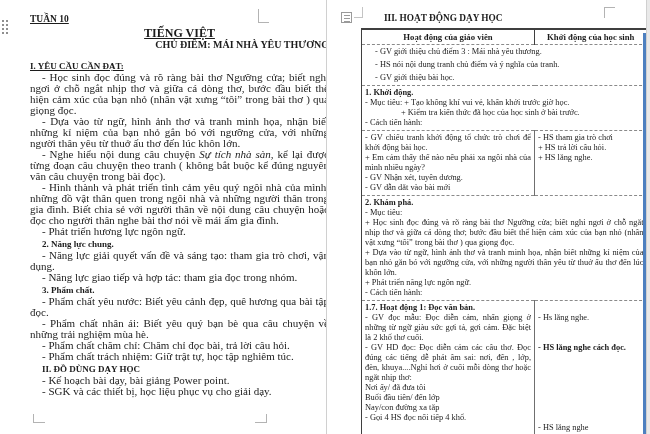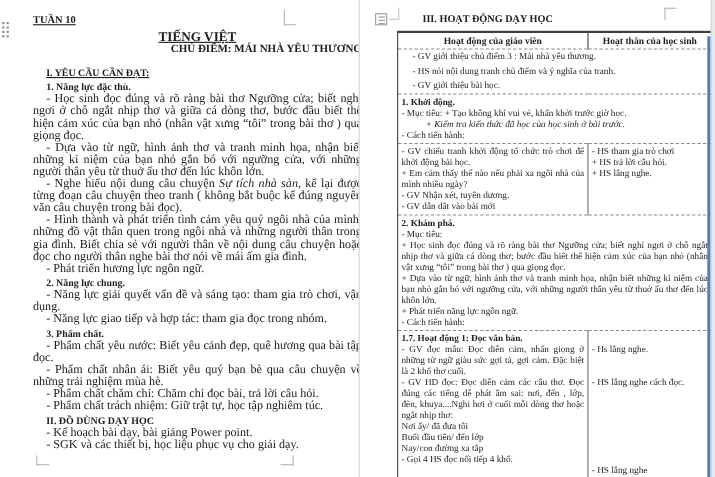--- a/index.html
+++ b/index.html
@@ -13,21 +13,21 @@
   .page{position:absolute;top:0;height:434px;background:#ffffff;overflow:hidden;}
   #pageL{left:0;width:343px;box-shadow:1px 0 0 #d0d0d0;}
   #pageR{left:327px;width:319px;box-shadow:-1px 0 0 #d0d0d0,1px 0 0 #d0d0d0;}
 
   
   .lflow{position:absolute;left:0;top:0;right:0;padding:14px 14px 0 30px;}
   .l-week{font-size:9.5px;font-weight:bold;text-decoration:underline;margin-bottom:3px;}
   .l-center-bu{text-align:center;font-weight:bold;text-decoration:underline;font-size:12px;line-height:12px;}
   .l-center-b{text-align:right;font-weight:bold;font-size:10px;line-height:12px;}
   .l-head{font-size:9px;line-height:11px;font-weight:bold;margin-left:12px;margin-top:2px;}
-  .l-head-u{font-size:9px;line-height:11px;font-weight:bold;text-decoration:underline;margin-left:12px;}
+  .l-head-u{font-size:9px;line-height:11px;font-weight:bold;text-decoration:underline;}
   .l-para{font-size:11px;line-height:11px;text-align:justify;text-indent:12px;}
 
   
   .r-head{margin:13px 0 5px 57px;font-size:9.3px;font-weight:bold;}
   table.acts{
     margin-left:34px;width:285px;border-collapse:collapse;table-layout:fixed;
     font-size:8.4px;line-height:10px;
     border-top:2px solid #3f3f3f;
     border-left:1px solid #3f3f3f;
   }
@@ -36,21 +36,21 @@
     border-bottom:1px dashed #8a8a8a;
     margin-top:40px;
   }
   table.acts th + th{border-left:1px solid #3f3f3f;}
   table.acts td{vertical-align:top;padding:2px 3px;border-bottom:1px dashed #8a8a8a;}
   td.colR{border-left:1px solid #6f6f6f;}
   .tl{white-space:normal;}
   .tl.bold{font-weight:bold;}
   .tl.indent{margin-left:10px;}
   .tl.gap{margin-bottom:3px;}
-  .tl.sub{margin-left:22px;font-style:italic;}
+  .tl.sub{margin-left:36px;}
   .tl.just{text-align:justify;}
   
   .blue-edge{position:absolute;top:33px;bottom:0;right:0;width:3px;background:#4d80c0;}
 
   
   .corner{position:absolute;}
   .corner.bl{border-left:1px solid #b3b3b3;border-bottom:1px solid #b3b3b3;}
   .corner.br{border-right:1px solid #b3b3b3;border-bottom:1px solid #b3b3b3;}
   .corner.tl{border-left:1px solid #b3b3b3;border-top:1px solid #b3b3b3;}
 
@@ -73,21 +73,20 @@
 </head>
 <body>
 
 <div class="page" id="pageL">
   <div class="lflow">
     <div class="l-week">TUẦN 10</div>
     <div class="l-center-bu">TIẾNG VIỆT</div>
     <div class="l-center-b">CHỦ ĐIỂM: MÁI NHÀ YÊU THƯƠNG</div>
     <div id="leftItems">
         <div class="l-head-u" style="margin-top: 10px;">I. YÊU CẦU CẦN ĐẠT:</div>
-        <div class="l-head">1. Năng lực đặc thù.</div>
         <div class="l-para">- Học sinh đọc đúng và rõ ràng bài thơ Ngưỡng cửa; biết nghỉ ngơi ở chỗ ngắt nhịp thơ và giữa cá dòng thơ, bước đầu biết thể hiện cảm xúc của bạn nhỏ (nhân vật xưng “tôi” trong bài thơ ) qua giọng đọc.</div>
         <div class="l-para">- Dựa vào từ ngữ, hình ảnh thơ và tranh minh họa, nhận biết những kỉ niệm của bạn nhỏ gắn bó với ngưỡng cửa, với những người thân yêu từ thuở ấu thơ đến lúc khôn lớn.</div>
         <div class="l-para"><span>- Nghe hiểu nội dung câu chuyện </span><em>Sự tích nhà sàn</em><span>, kể lại được từng đoạn câu chuyện theo tranh ( không bắt buộc kể đúng nguyên văn câu chuyện trong bài đọc).</span></div>
         <div class="l-para">- Hình thành và phát triển tình cảm yêu quý ngôi nhà của mình, những đồ vật thân quen trong ngôi nhà và những người thân trong gia đình. Biết chia sẻ với người thân về nội dung câu chuyện hoặc đọc cho người thân nghe bài thơ nói về mái ấm gia đình.</div>
         <div class="l-para">- Phát triển hương lực ngôn ngữ.</div>
         <div class="l-head">2. Năng lực chung.</div>
         <div class="l-para">- Năng lực giải quyết vấn đề và sáng tạo: tham gia trò chơi, vận dụng.</div>
         <div class="l-para">- Năng lực giao tiếp và hợp tác: tham gia đọc trong nhóm.</div>
         <div class="l-head">3. Phẩm chất.</div>
         <div class="l-para">- Phẩm chất yêu nước: Biết yêu cảnh đẹp, quê hương qua bài tập đọc.</div>
@@ -120,21 +119,21 @@
   <div class="r-head">III. HOẠT ĐỘNG DẠY HỌC</div>
 
   <table class="acts">
     <colgroup>
         <col style="width:173px">
         <col style="width:112px">
       </colgroup>
     <thead>
       <tr>
         <th>Hoạt động của giáo viên</th>
-        <th>Hoạt thân của học sinh</th>
+        <th>Khởi động của học sinh</th>
       </tr>
     </thead>
     <tbody id="actsBody">
         <tr>
           <td colspan="2">
             <div class="tl indent gap">- GV giới thiệu chủ điểm 3 : Mái nhà yêu thương.</div>
             <div class="tl indent gap">- HS nói nội dung tranh chủ điểm và ý nghĩa của tranh.</div>
             <div class="tl indent">- GV giới thiệu bài học.</div>
           </td>
         </tr>
@@ -174,21 +173,21 @@
             <div class="tl bold">1.7. Hoạt động 1: Đọc văn bản.</div>
             <div class="tl just">- GV đọc mẫu: Đọc diễn cảm, nhấn giọng ở những từ ngữ giàu sức gợi tả, gợi cảm. Đặc biệt là 2 khổ thơ cuối.</div>
             <div class="tl just">- GV HD đọc: Đọc diễn cảm các câu thơ. Đọc đúng các tiếng dễ phát âm sai: nơi, đến , lớp, đèn, khuya....Nghỉ hơi ở cuối mỗi dòng thơ hoặc ngắt nhịp thơ:</div>
             <div class="tl plain">Nơi ấy/ đã đưa tôi</div>
             <div class="tl plain">Buổi đầu tiên/ đến lớp</div>
             <div class="tl plain">Nay/con đường xa tắp</div>
             <div class="tl plain">- Gọi 4 HS đọc nối tiếp 4 khổ.</div>
           </td>
           <td class="colR">
             <div class="tl plain" style="margin-top: 10px;">- Hs lắng nghe.</div>
-            <div class="tl plain" style="margin-top: 20px;">- HS lắng nghe cách đọc.</div>
+            <div class="tl plain" style="margin-top: 20px; font-weight: bold;">- HS lắng nghe cách đọc.</div>
             <div class="tl plain" style="margin-top: 70px;">- HS lắng nghe</div>
             <div class="tl plain">- Nhóm 2 đọc nối tiếp đến hết</div>
           </td>
         </tr>
       </tbody>
   </table>
 
   <div class="tbl-handle">
     <span></span>
       <span></span>

